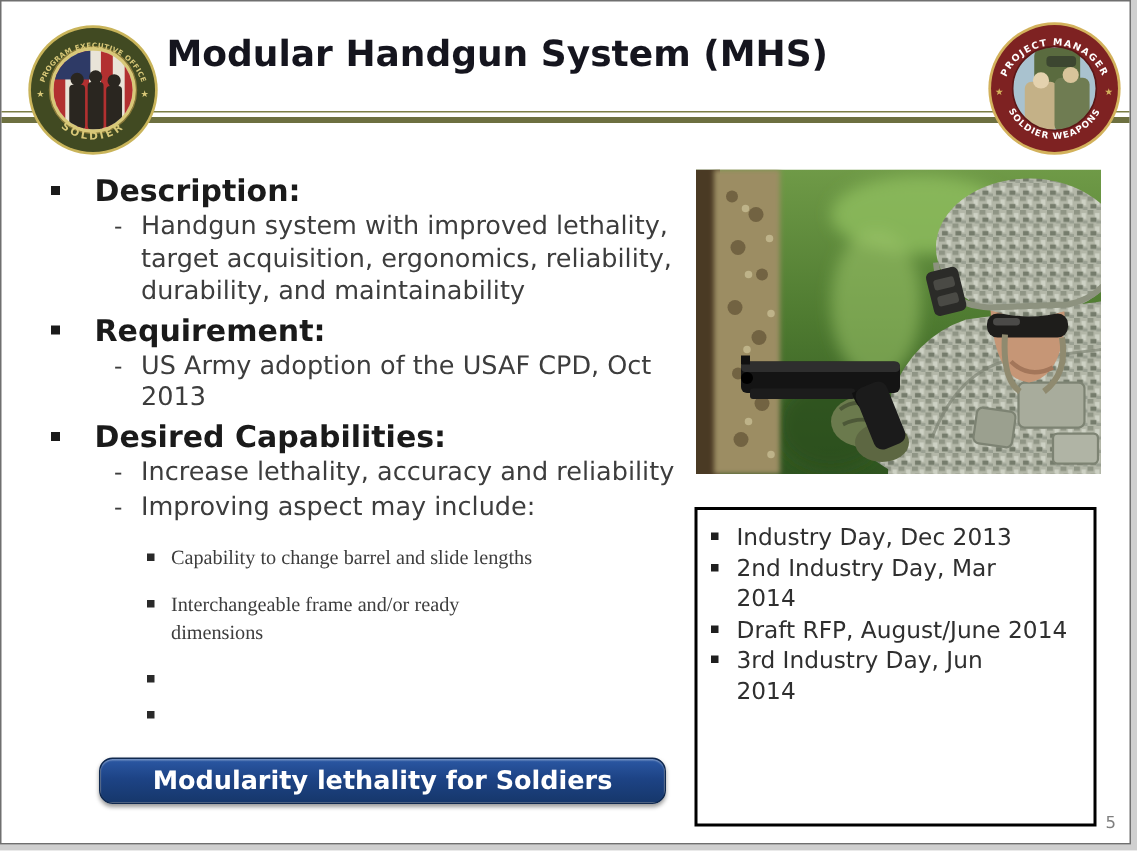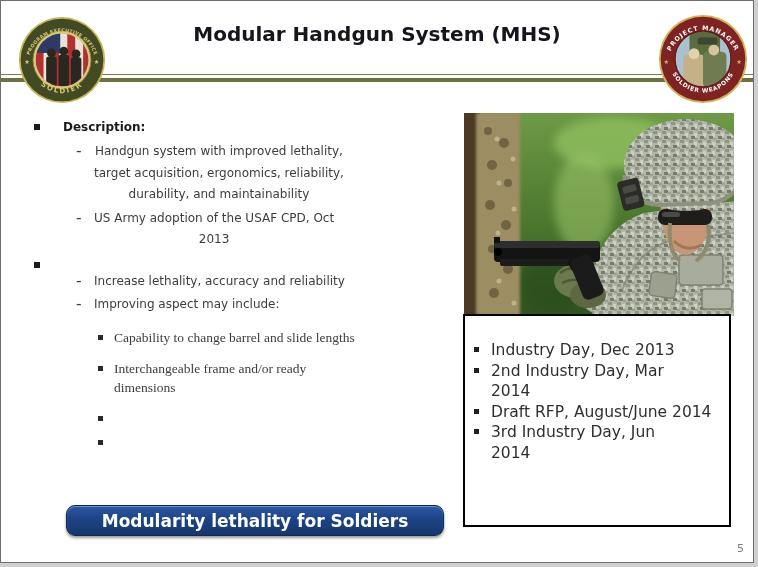--- a/index.html
+++ b/index.html
@@ -3,47 +3,47 @@
 <meta charset="utf-8">
 <style>
   html,body{margin:0;padding:0;}
   body{font-family:"DejaVu Sans","Liberation Sans",sans-serif;background:#e8e8e8;}
   .stage{position:relative;width:758px;height:567px;background:#cfcfcf;overflow:hidden;}
   .slide{position:absolute;left:0;top:0;width:752px;height:561px;background:#ffffff;border:1px solid #6f6f6f;}
 
   
   .rule-thin{position:absolute;left:0;top:73px;width:100%;height:1px;background:#7b7e46;}
   .rule-thick{position:absolute;left:0;top:77px;width:100%;height:4px;background:#6d7040;}
-  .title{position:absolute;left:110px;right:110px;top:21px;text-align:center;
-         font-size:20px;font-weight:bold;color:#15151e;letter-spacing:0px;}
+  .title{position:absolute;left:110px;right:110px;top:21px;text-align:left;
+         font-size:24px;font-weight:bold;color:#15151e;letter-spacing:0px;}
   .seal{position:absolute;top:12px;}
   .seal.left{left:17px;}
   .seal.right{left:657px;}
 
   
   .content{position:absolute;left:28px;top:112px;width:432px;color:#3d3d3d;}
   .row{display:flex;align-items:flex-start;}
   .l1{margin:4px 0 3px 0;}
   .l1 .mk{width:29px;margin-left:5px;flex:none;padding-top:7px;}
   .l1 .sq{display:block;width:6px;height:6px;background:#1a1a1a;}
-  .l1 .t{font-weight:bold;color:#1a1a1a;font-size:12px;line-height:21px;}
+  .l1 .t{font-weight:bold;color:#1a1a1a;font-size:20px;line-height:21px;}
   .l2{margin:0 0 2px 0;}
   .l2 .mk{width:18px;margin-left:47px;flex:none;font-size:15.5px;line-height:21.5px;color:#3d3d3d;}
-  .l2 .t{font-size:12px;line-height:21.5px;white-space:pre-line;max-width:375px;text-align:center;}
+  .l2 .t{font-size:17px;line-height:21.5px;white-space:pre-line;max-width:375px;}
   .l3{margin:12px 0 1px 0;font-family:Liberation Serif, serif;}
   .l3 .mk{width:16px;margin-left:69px;flex:none;padding-top:7px;}
   .l3 .sq{display:block;width:5px;height:5px;background:#2a2a2a;}
   .l3 .t{font-size:13.5px;line-height:19px;white-space:pre-line;max-width:345px;}
 
   
   .photo{position:absolute;left:463px;top:112px;width:270px;height:203px;overflow:hidden;}
 
   
-  .events{position:absolute;left:462px;top:313px;width:268px;height:213px;
-          border:2px solid #000;background:#fff;box-sizing:border-box;padding:24px 4px 0 9px;}
+  .events{position:absolute;left:462px;top:337px;width:268px;height:213px;
+          border:2px solid #000;background:#fff;box-sizing:border-box;padding:8px 4px 0 9px;}
   .ev{display:flex;align-items:flex-start;color:#2f2f2f;}
   .ev .mk{width:17px;flex:none;padding-top:7px;}
   .ev .sq{display:block;width:5px;height:5px;background:#1f1f1f;}
   .ev .t{font-size:15.5px;line-height:20.5px;white-space:pre-line;}
 
   
   .banner{position:absolute;left:65px;top:504px;width:376px;height:29px;border-radius:9px;
           background:linear-gradient(#2b58a4 0%,#1d4385 45%,#16376b 100%);
           border:1px solid #10294f;box-shadow:0 2px 3px rgba(0,0,0,.4), inset 0 1px 1px rgba(255,255,255,.35);
           display:flex;align-items:center;justify-content:center;}
@@ -136,29 +136,36 @@
             <span class="sq"></span>
           </span>
           <span class="t">Description:</span>
         </div>
       <div class="row l2">
           <span class="mk">-</span>
           <span class="t">Handgun system with improved lethality,
 target acquisition, ergonomics, reliability,
 durability, and maintainability</span>
         </div>
+      <div class="row l1">
+          <span class="mk">
+            <span class="sq"></span>
+          </span>
+          <span class="t">Requirement:</span>
+        </div>
       <div class="row l2">
           <span class="mk">-</span>
           <span class="t">US Army adoption of the USAF CPD, Oct
 2013</span>
         </div>
       <div class="row l1">
           <span class="mk">
             <span class="sq"></span>
           </span>
+          <span class="t">Desired Capabilities:</span>
         </div>
       <div class="row l2">
           <span class="mk">-</span>
           <span class="t">Increase lethality, accuracy and reliability</span>
         </div>
       <div class="row l2">
           <span class="mk">-</span>
           <span class="t">Improving aspect may include:</span>
         </div>
       <div class="row l3">

